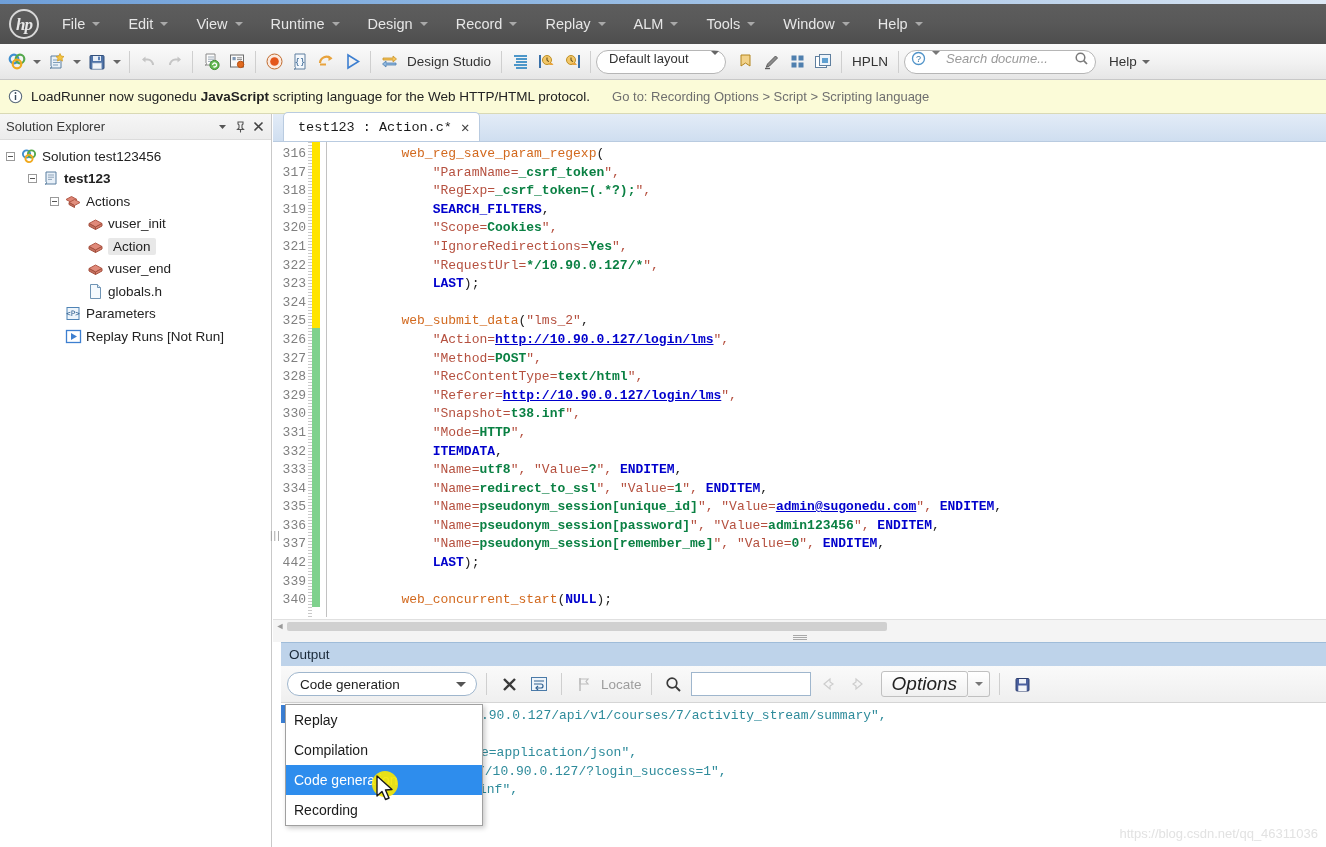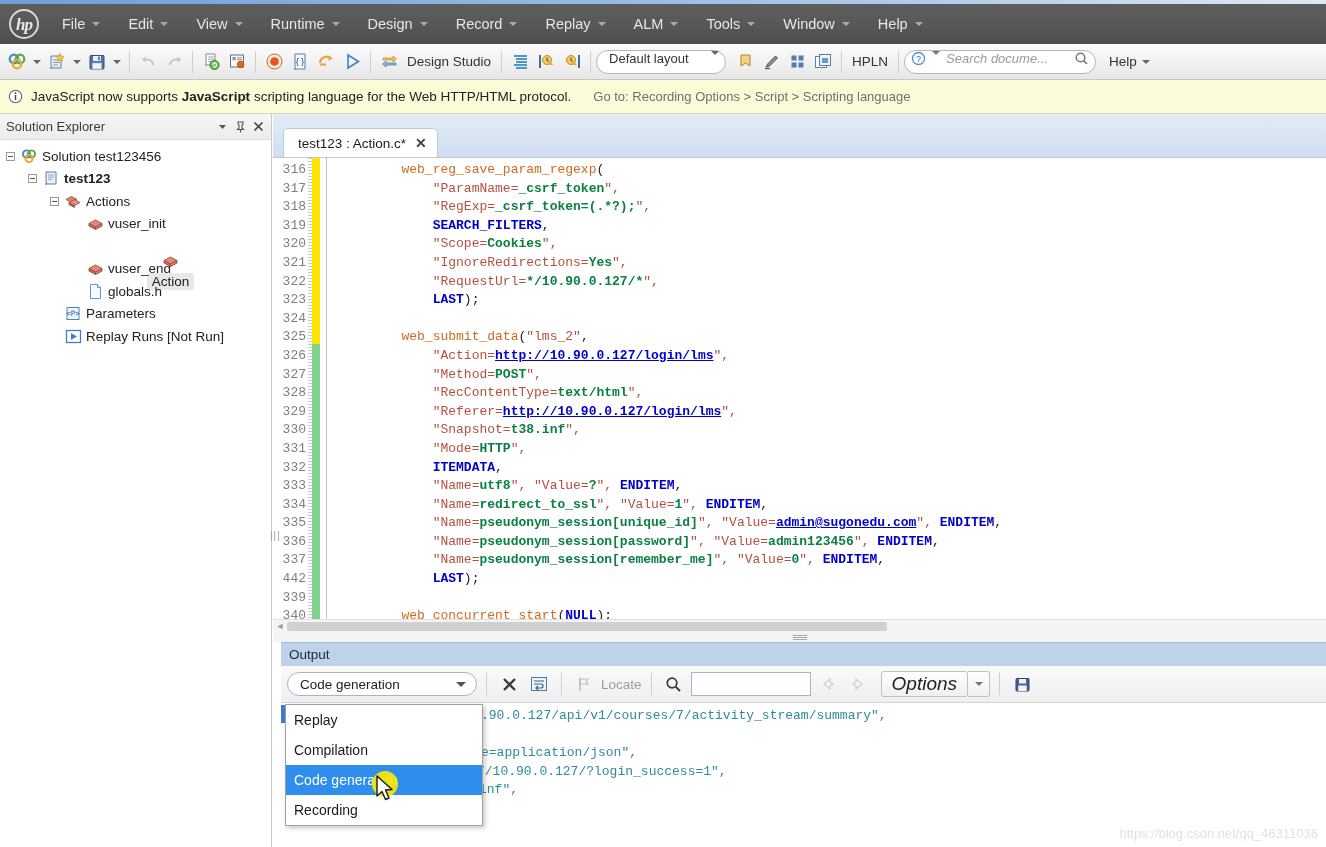--- a/index.html
+++ b/index.html
@@ -70,22 +70,22 @@
   .tw { width:13px;height:13px;display:flex;align-items:center;justify-content:center; flex:0 0 13px; }
   .tw .box { width:9px;height:9px;border:1px solid #9a9a9a;background:#fff; position:relative; }
   .tw .box:before { content:""; position:absolute; left:1px; top:3px; width:5px;height:1px;background:#555; }
   .tlabel { font-size:13.5px; color:#222; }
   .tlabel.bold { font-weight:bold; }
   .tlabel.sel { background:#e8e8e8; padding:1px 5px; border-radius:2px; }
   .ico { width:17px;height:17px; flex:0 0 17px; position:relative; }
 
   
   #editor-wrap { position:absolute; left:273px; top:114px; width:1053px; height:518px; background:#fff; }
-  #tabstrip { height:44px; background:linear-gradient(to bottom,#e3ecf7,#cfdef0);
-    border-bottom:1px solid #b9cbe0; display:flex; align-items:flex-end; padding-left:10px; }
+  #tabstrip { height:28px; background:linear-gradient(to bottom,#e3ecf7,#cfdef0);
+    border-bottom:1px solid #b9cbe0; display:flex; align-items:flex-end; padding-left:10px;font-family:Liberation Mono, monospace; }
   .etab { height:29px; background:#fff; border:1px solid #b9cbe0; border-bottom:none;
     border-radius:5px 5px 0 0; display:flex;align-items:center; gap:9px; padding:0 10px 0 14px; }
   .etab .t { font-size:13.5px; color:#1a1a1a; }
   .etab .x { font-size:14px; color:#444; font-weight:bold; }
   #code-area { position:relative; height:475px; background:#fff; overflow:hidden; display:flex; }
   #gutter-nums { width:35px; background:#fff; padding-top:3px; text-align:right;
      font-family:"Liberation Mono", monospace; font-size:13px; color:#808080; }
   #gutter-nums div { height:18.6px; line-height:18.6px; padding-right:2px; }
   #gutter-dots { width:4px; background:repeating-linear-gradient(to bottom,#c9c9c9 0 1px,#fff 1px 3px); }
   #changebar { width:8px; }
@@ -397,21 +397,21 @@
   <div class="caret-d" style="border-top-color:#666"></div>
 </div>
 
 <div id="notify">
   <svg width="15" height="15" viewBox="0 0 15 15">
     <circle cx="7.5" cy="7.5" r="6.2" fill="#fff" stroke="#5a6a7a" stroke-width="1.1"></circle>
     <path d="M7.5 6v5" stroke="#3a4a5a" stroke-width="1.4"></path>
     <circle cx="7.5" cy="4" r=".9" fill="#3a4a5a"></circle>
   </svg>
   <div class="msg">
-    <span>JavaScript now supports </span><b>JavaScript</b><span> scripting language for the Web HTTP/HTML protocol.</span>
+    <span>LoadRunner now sugonedu </span><b>JavaScript</b><span> scripting language for the Web HTTP/HTML protocol.</span>
   </div>
   <div class="goto">Go to: Recording Options &gt; Script &gt; Scripting language</div>
 </div>
 
 <div id="sol-explorer">
   <div id="sol-header">
     <div class="title">Solution Explorer</div>
     <div class="hbtn">
       <svg width="11" height="11" viewBox="0 0 11 11">
           <path d="M2 4 L5.5 8 L9 4z" fill="#555"></path>
@@ -464,21 +464,21 @@
       </div>
       <div class="trow" style="padding-left: 66px;">
         <span class="tw"></span>
         <span class="ico"><svg width="17" height="17" viewBox="0 0 17 17">
             <path d="M2 8.5 L8.5 5 L15 8.5 L8.5 12 Z" fill="#e08a7a" stroke="#b25a48"></path>
             <path d="M2 8.5 v2.5 L8.5 14.5 V12z" fill="#c4705f" stroke="#a4503e"></path>
             <path d="M15 8.5 v2.5 L8.5 14.5 V12z" fill="#d87f6d" stroke="#a4503e"></path>
           </svg></span>
         <span class="tlabel">vuser_init</span>
       </div>
-      <div class="trow" style="padding-left: 66px; flex-direction: column;">
+      <div class="trow" style="padding-left: 66px;">
         <span class="tw"></span>
         <span class="ico"><svg width="17" height="17" viewBox="0 0 17 17">
             <path d="M2 8.5 L8.5 5 L15 8.5 L8.5 12 Z" fill="#e08a7a" stroke="#b25a48"></path>
             <path d="M2 8.5 v2.5 L8.5 14.5 V12z" fill="#c4705f" stroke="#a4503e"></path>
             <path d="M15 8.5 v2.5 L8.5 14.5 V12z" fill="#d87f6d" stroke="#a4503e"></path>
           </svg></span>
         <span class="tlabel sel">Action</span>
       </div>
       <div class="trow" style="padding-left: 66px;">
         <span class="tw"></span>

